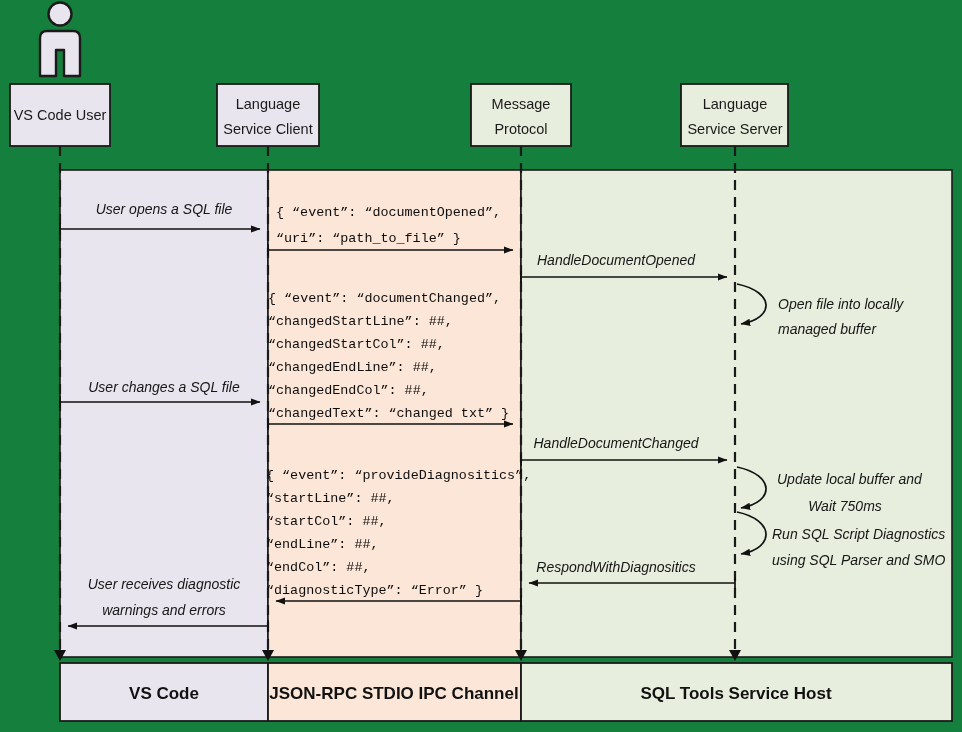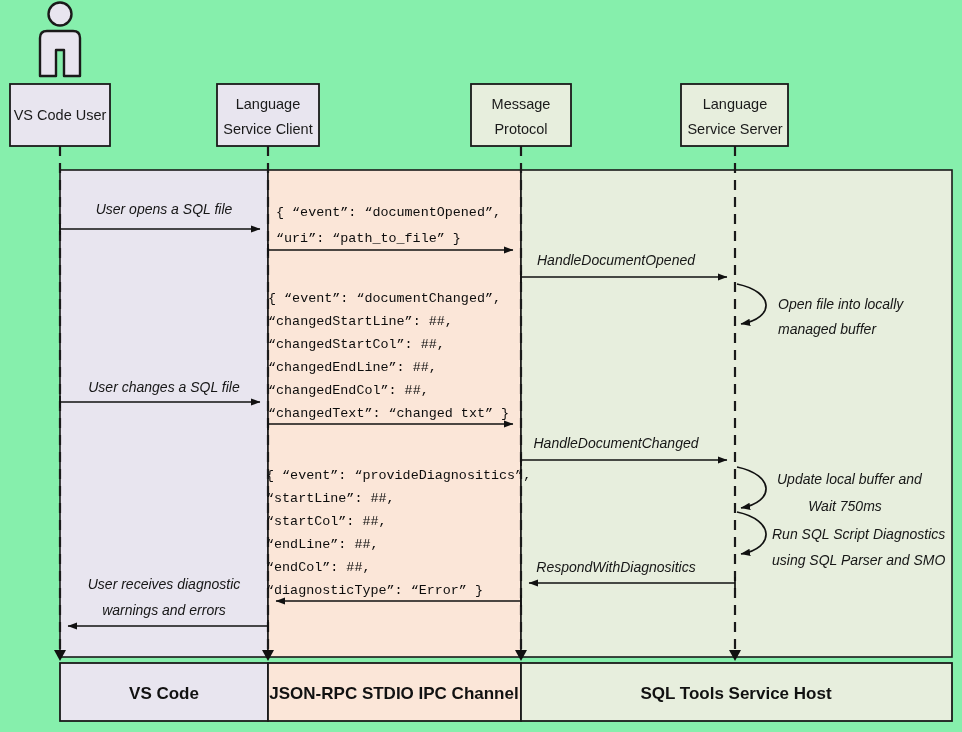--- a/index.html
+++ b/index.html
@@ -7,21 +7,21 @@
     padding: 0;
     background: #ffffff;
   }
   body {
     font-family: "Liberation Sans", sans-serif;
   }
   #diagram-root {
     position: relative;
     width: 962px;
     height: 732px;
-    background: #86efac;
+    background: #15803d;
     overflow: hidden;
   }
   #diagram-svg {
     position: absolute;
     left: 0;
     top: 0;
     width: 962px;
     height: 732px;
   }
   .lifeline-box-label {

